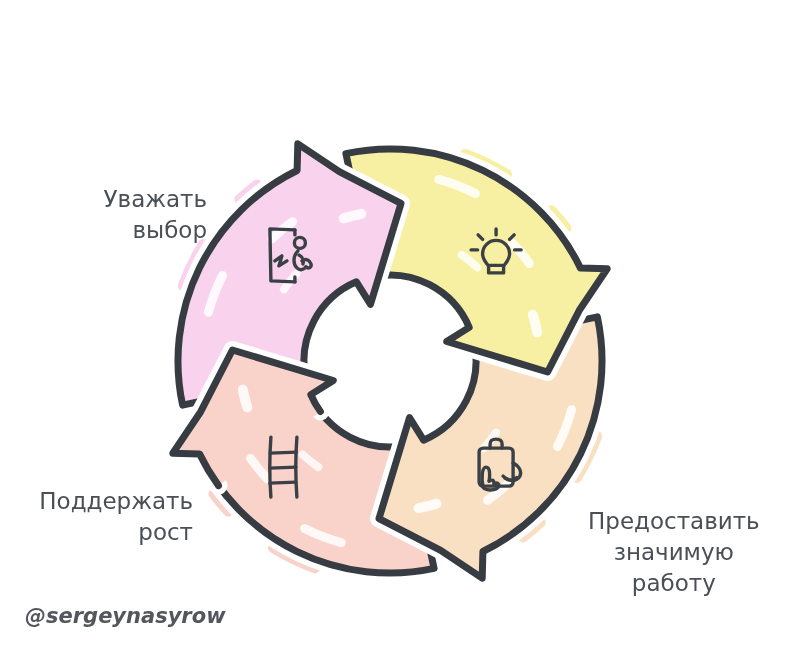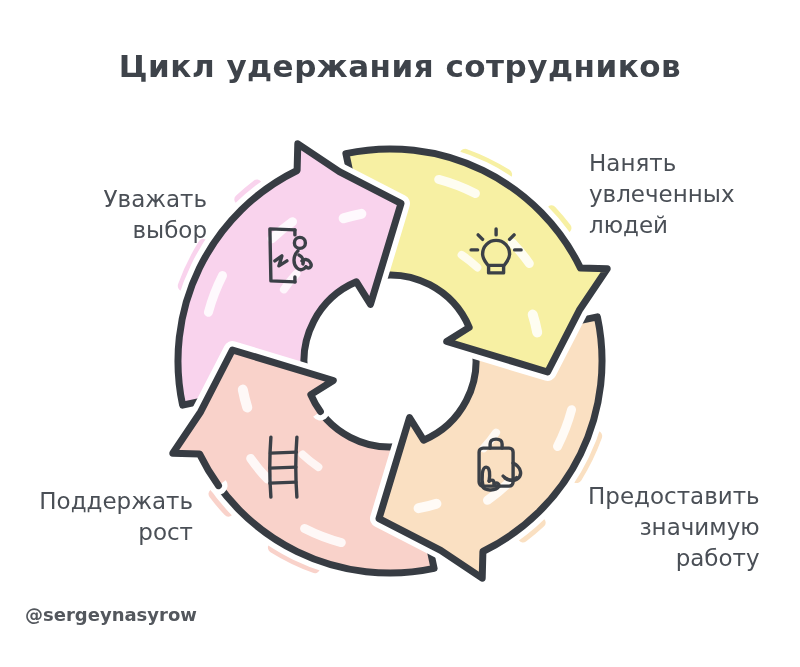--- a/index.html
+++ b/index.html
@@ -3,31 +3,30 @@
 <meta charset="utf-8">
 <style>
   html,body{margin:0;padding:0;background:#ffffff;}
   #stage{position:relative;width:800px;height:667px;background:#ffffff;overflow:hidden;
          font-family:"DejaVu Sans",sans-serif;}
   #wheel{position:absolute;left:0;top:0;}
   .page-title{position:absolute;left:0;top:48px;width:800px;text-align:center;margin:0;
     font-size:31px;font-weight:bold;letter-spacing:.5px;color:#3E434A;}
   .lbl{position:absolute;font-size:23px;line-height:31px;color:#4A4F56;white-space:pre-line;}
   .lbl-hire{left:589px;top:148px;text-align:left;}
-  .lbl-work{left:588px;top:481px;text-align:right;}
+  .lbl-work{left:588px;top:506px;text-align:center;}
   .lbl-growth{left:0;top:486px;width:193px;text-align:right;}
   .lbl-respect{left:0;top:184px;width:207px;text-align:right;}
-  .watermark{position:absolute;left:25px;top:604px;font-size:18px;font-weight:bold;color:#53575D;}
+  .watermark{position:absolute;left:25px;top:604px;font-size:21px;font-weight:bold;color:#53575D;font-style:italic;}
 </style>
 </head>
 <body>
 
 <div id="stage">
 
-  <h1 class="page-title">Цикл удержания сотрудников</h1>
 
   <svg id="wheel" width="800" height="667" viewBox="0 0 800 667" xmlns="http://www.w3.org/2000/svg">
     <defs>
       <g id="lightbulb-icon" fill="none" stroke="#3B4047" stroke-width="3.4" stroke-linecap="round" stroke-linejoin="round">
         <path d="M -13.5,-1 a 13.5,13.5 0 1 1 27,0 c 0,5.5 -3.5,8.5 -5.5,11.5 l -16,0 c -2,-3 -5.5,-6 -5.5,-11.5 z"></path>
         <path d="M -7.5,11 L -7.5,18 L 7.5,18 L 7.5,11"></path>
         <path d="M 0,-26 L 0,-20"></path>
         <path d="M -18,-20 L -13.5,-15.5"></path>
         <path d="M 18,-20 L 13.5,-15.5"></path>
         <path d="M -25,-5 L -18.5,-5"></path>
@@ -105,23 +104,20 @@
         <path d="M 343.6 218.3 A 150 150 0 0 1 361.4 213.8" fill="none" stroke="#fff" stroke-width="10" stroke-linecap="round" opacity="0.85"></path>
       </g>
     <g id="g-icons">
         <use href="#lightbulb-icon" transform="translate(496.1 254.9)"></use>
         <use href="#clipboard-hand-icon" transform="translate(496.1 467.1)"></use>
         <use href="#ladder-icon" transform="translate(283.9 467.1)"></use>
         <use href="#exit-door-icon" transform="translate(283.9 254.9)"></use>
       </g>
   </svg>
 
-  <div class="lbl lbl-hire">Нанять
-увлеченных
-людей</div>
   <div class="lbl lbl-work">Предоставить
 значимую
 работу</div>
   <div class="lbl lbl-respect">Уважать
 выбор</div>
   <div class="lbl lbl-growth">Поддержать
 рост</div>
 
   <div class="watermark">@sergeynasyrow</div>
 </div>

